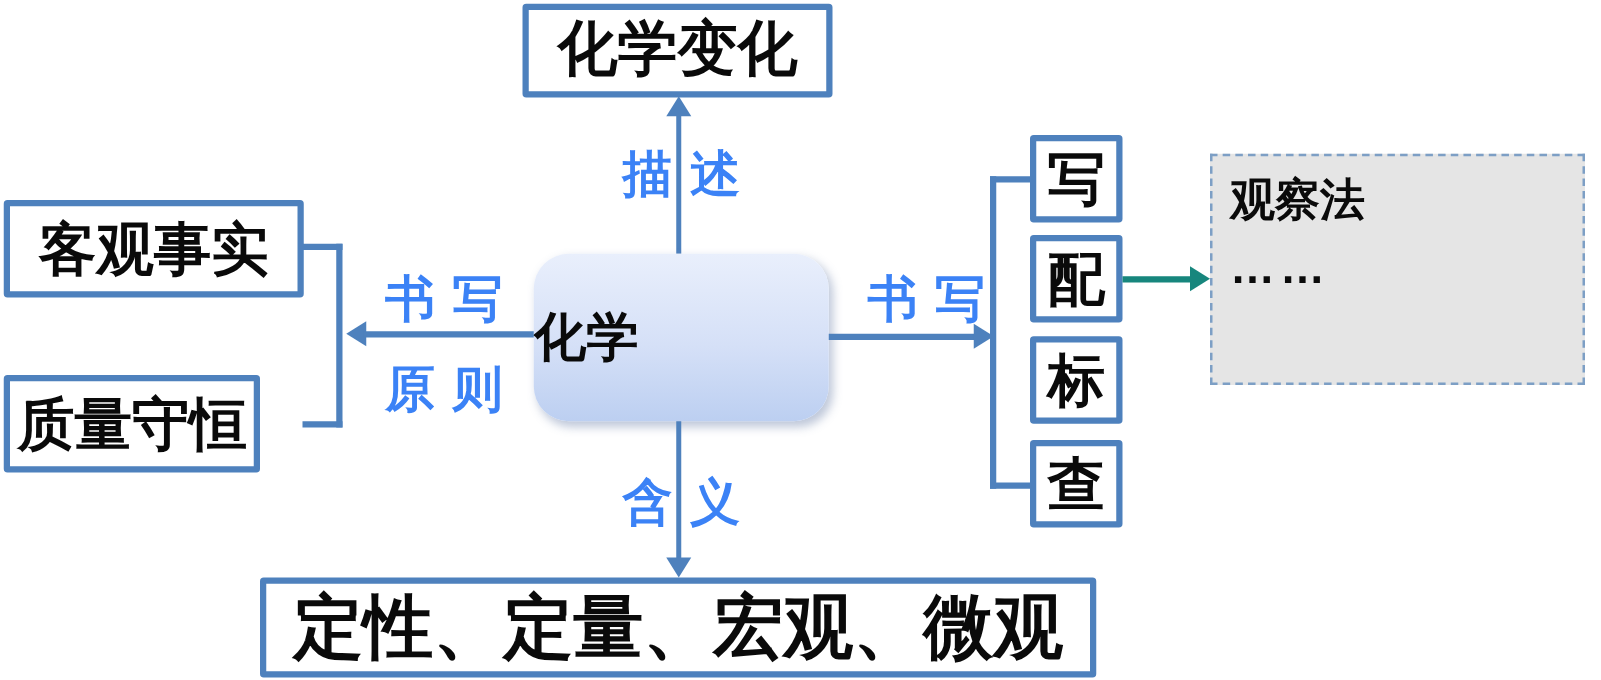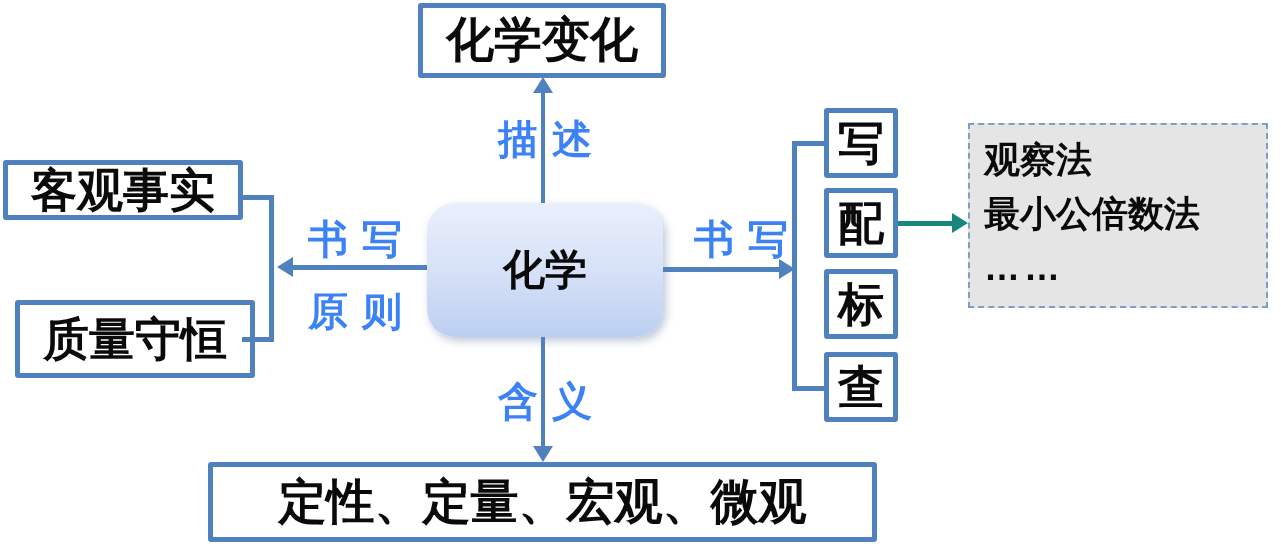--- a/index.html
+++ b/index.html
@@ -24,33 +24,33 @@
   .node{
     position:absolute;
     border:5px solid var(--accent);
     border-radius:3px;
     background:#ffffff;
     display:flex;align-items:center;justify-content:center;
     font-weight:700;color:var(--ink);
     line-height:1.1;
   }
   .node-top   {left:418px;top:3px;  width:248px;height:75px;font-size:48px;}
-  .node-facts {left:3px;  top:160px;width:240px;height:60px;font-size:46px;}
-  .node-mass  {left:15px;  top:300px;width:240px;height:78px;font-size:46px;}
-  .node-bottom{left:208px;top:462px;width:669px;height:80px;font-size:48px;}
+  .node-facts {left:3px;  top:160px;width:240px;height:78px;font-size:46px;}
+  .node-mass  {left:3px;  top:300px;width:205px;height:78px;font-size:46px;}
+  .node-bottom{left:208px;top:462px;width:669px;height:80px;font-size:56px;}
   .node-step  {left:824px;width:74px;height:70px;font-size:46px;}
   .step-0{top:108px;} .step-1{top:188px;} .step-2{top:269px;} .step-3{top:352px;}
 
   
   .node-center{
     position:absolute;left:427px;top:203px;width:236px;height:134px;
     border-radius:28px;
     background:linear-gradient(180deg,var(--grad-top) 0%,#d5e0f7 55%,var(--grad-bot) 100%);
     box-shadow:3px 4px 8px rgba(110,130,170,.45);
-    display:flex;align-items:center;justify-content:center;
+    display:flex;flex-direction:column;justify-content:center;
     font-weight:700;font-size:42px;line-height:1.25;color:var(--ink);
   }
 
   
   .node-methods{
     position:absolute;left:968px;top:123px;width:300px;height:185px;
     border:2px dashed var(--dashed);
     background:#e5e5e5;
     padding:8px 6px 0 14px;
     font-weight:600;font-size:36px;line-height:54px;color:var(--ink);
@@ -126,21 +126,20 @@
   </div>
   <div class="node node-step step-3">
     <span>查</span>
   </div>
 
   <div class="line teal-line" style="left:898px;top:221px;width:54px;height:5px;"></div>
   <div class="tri tri-right teal-tri" style="left:952px;top:213px;"></div>
 
   <div class="node-methods">
     <div>观察法</div>
-    <div>最小公倍数法</div>
     <div class="dots">……</div>
   </div>
 
   <div class="line" style="left:541px;top:337px;width:4px;height:110px;"></div>
   <div class="tri tri-down" style="left:533px;top:446px;"></div>
   <div class="edge-label" style="left:545px;top:374px;">含义</div>
 
   <div class="node node-bottom">
     <span>定性、定量、宏观、微观</span>
   </div>

